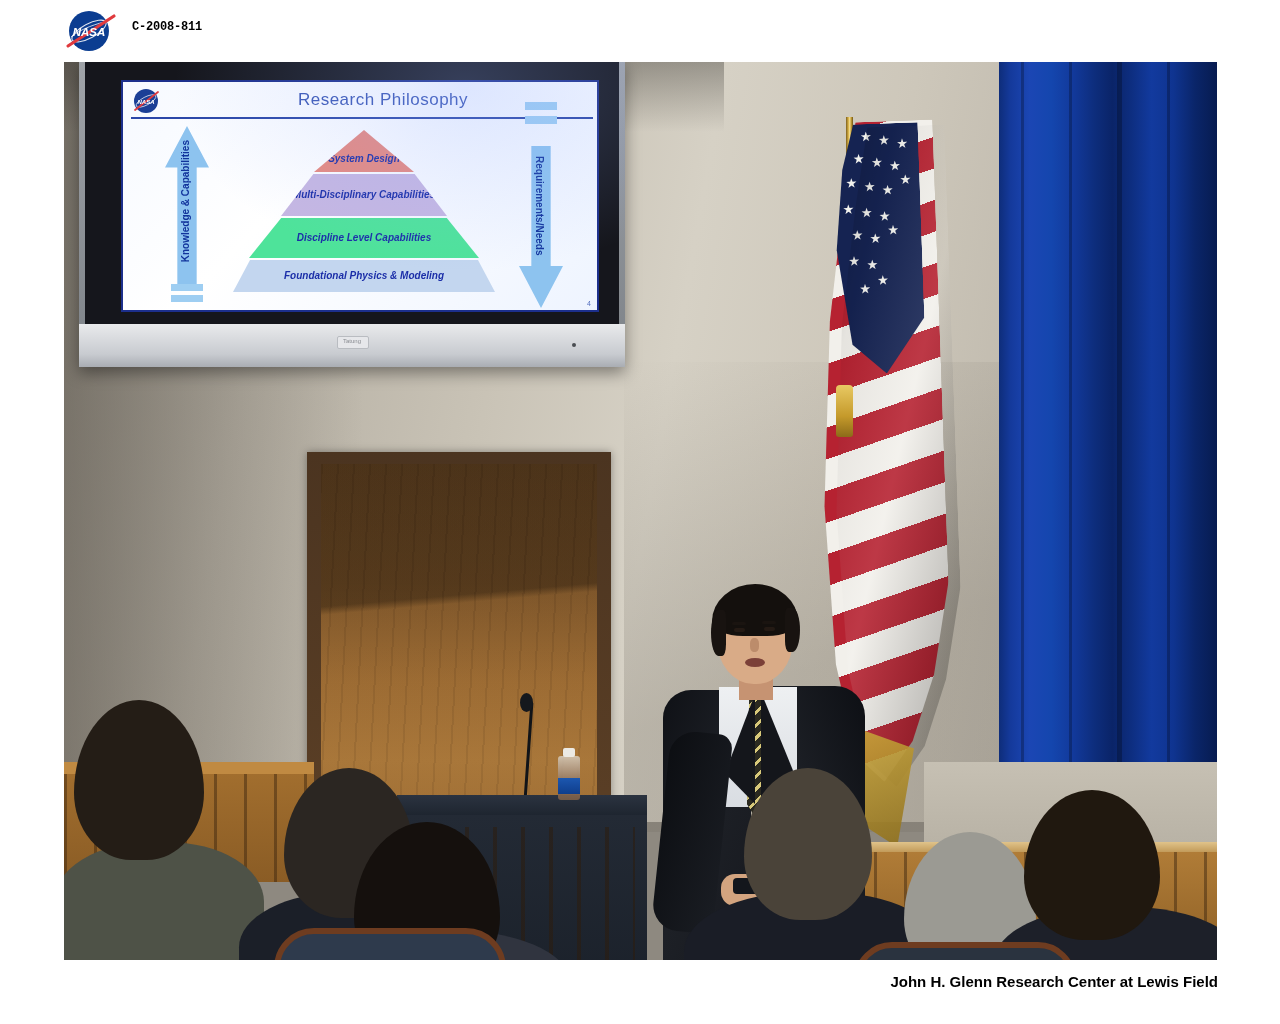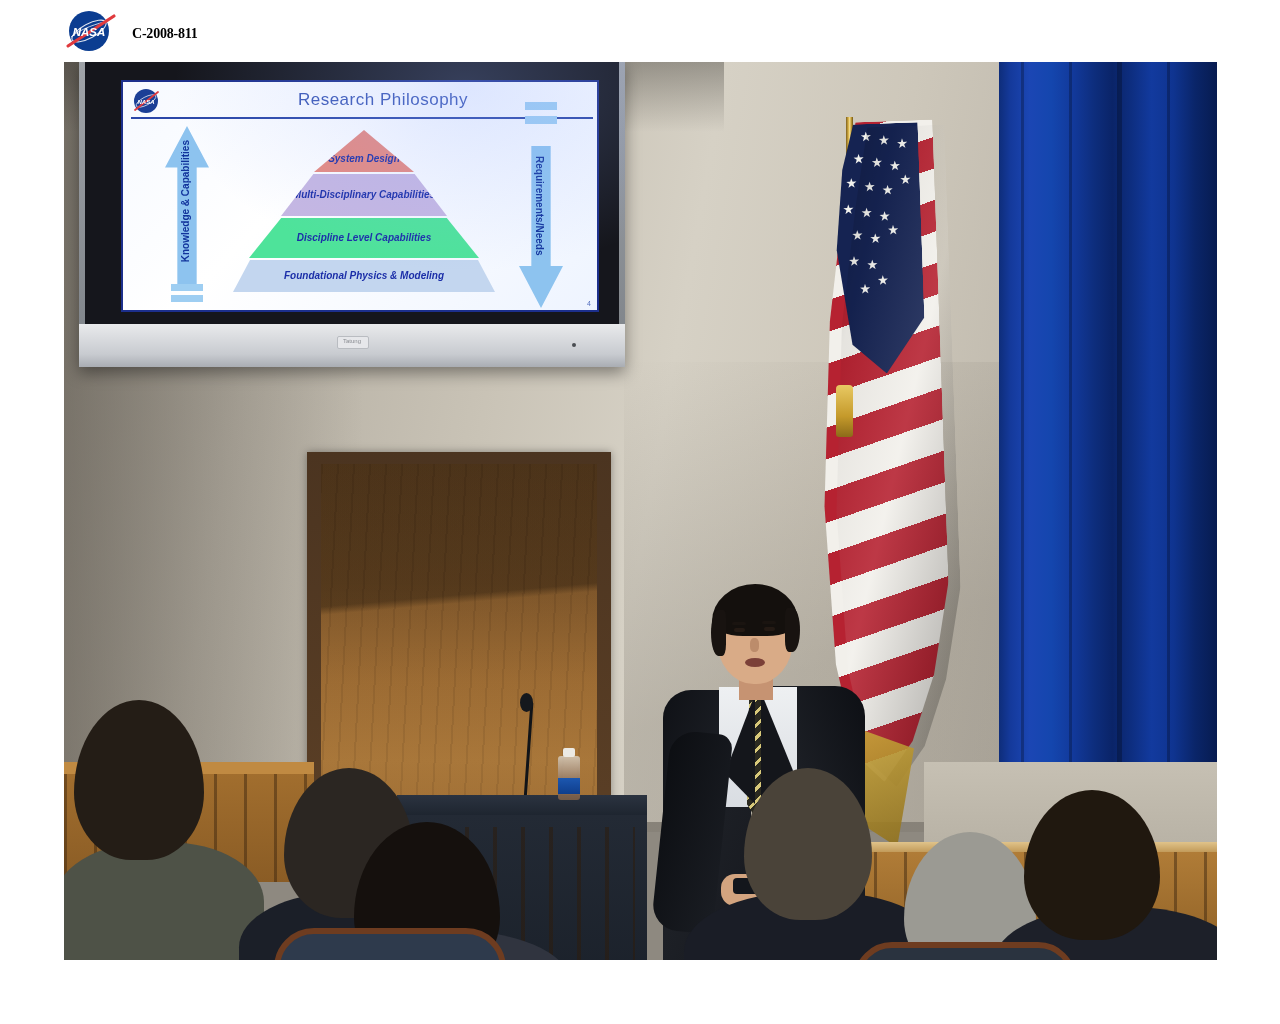--- a/index.html
+++ b/index.html
@@ -14,24 +14,24 @@
 
   
   #header{
     position:absolute;left:0;top:0;width:1280px;height:62px;
     background:#ffffff;
   }
   #nasa-meatball{
     position:absolute;left:64px;top:9px;width:56px;height:45px;
   }
   #photo-id{
-    position:absolute;left:132px;top:26px;
-    font-size:14px;font-weight:bold;color:#000000;
+    position:absolute;left:132px;top:20px;
+    font-size:12px;font-weight:bold;color:#000000;
     letter-spacing:-0.2px;
-    font-family:Liberation Serif, serif;
+    font-family:Liberation Mono, monospace;
   }
 
   
   #photo{
     position:absolute;left:64px;top:62px;width:1153px;height:898px;
     overflow:hidden;
     background:#8e8980;
   }
 
   
@@ -599,13 +599,14 @@
 
     <div class="mon-bottom"></div>
     <div class="mon-logo"></div>
     <div class="mon-logo-txt">Tatung</div>
     <div class="mon-led"></div>
   </div>
 
 </div>
 
 <div id="footer">
+  <div>John H. Glenn Research Center at Lewis Field</div>
 </div>
 
 </body></html>

